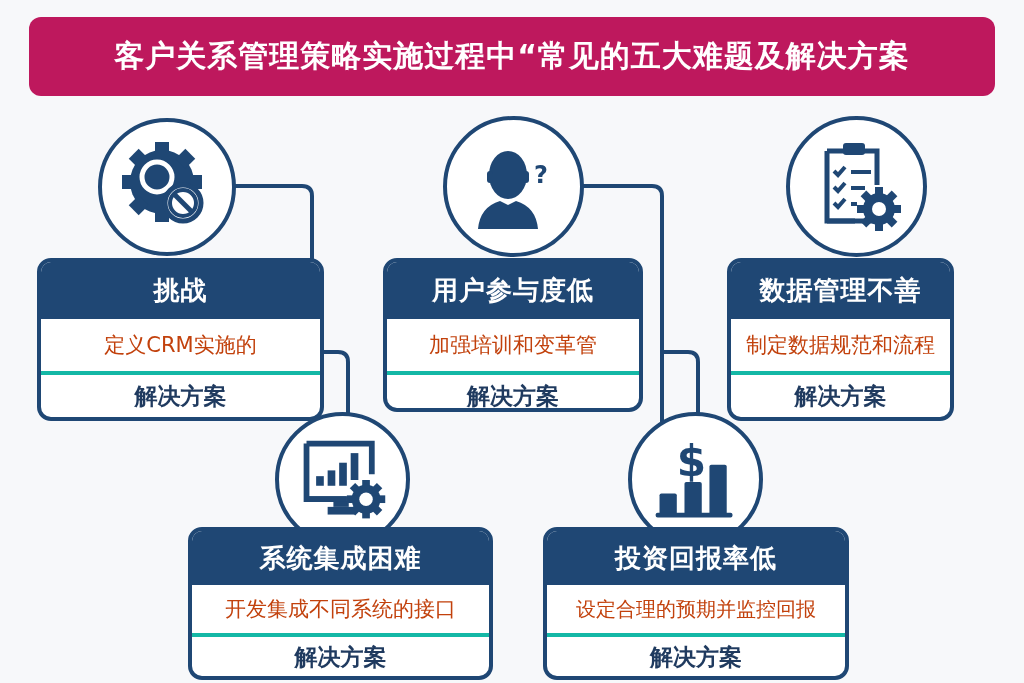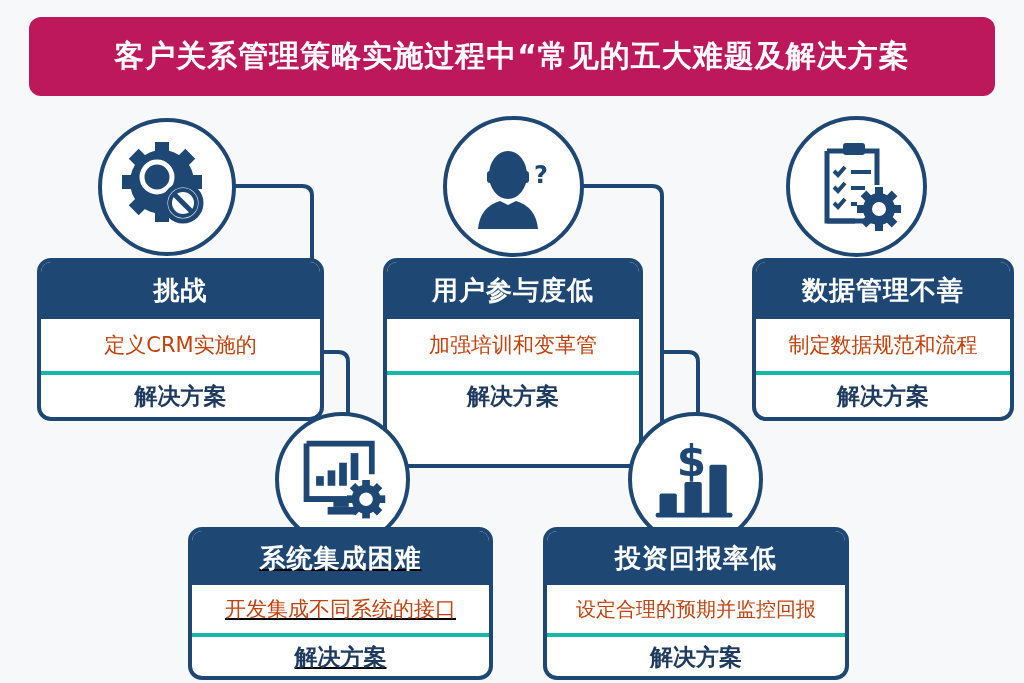--- a/index.html
+++ b/index.html
@@ -88,21 +88,21 @@
   <svg width="100" height="100" viewBox="0 0 100 100">
     <g fill="#1f4774">
       <ellipse cx="44" cy="38" rx="19" ry="24"></ellipse>
       <rect x="23" y="34" width="6" height="12" rx="3"></rect>
       <rect x="59" y="34" width="6" height="12" rx="3"></rect>
       <path d="M14 92 Q16 70 36 64 L44 68 L52 64 Q72 70 74 92 Z"></path>
     </g>
     <text x="70" y="46" font-family="DejaVu Sans, sans-serif" font-size="24" font-weight="bold" fill="#1f4774">?</text>
   </svg>
 </div>
-<div class="card" style="left:383px; top:258px; width:260px; height:210px;">
+<div class="card" style="left:383px; top:258px; width:260px; height:154px;">
   <div class="head">用户参与度低</div>
   <div class="desc">加强培训和变革管</div>
   <div class="sol">解决方案</div>
 </div>
 
 <div class="icon-circle" style="left:786px; top:116px; width:141px; height:141px;">
   <svg width="100" height="100" viewBox="0 0 100 100">
     <path d="M20 14 H70 V48 M70 84 H20 Z" fill="none" stroke="#1f4774" stroke-width="5"></path>
     <path d="M20 14 V84 H48" fill="none" stroke="#1f4774" stroke-width="5"></path>
     <rect x="36" y="6" width="22" height="12" rx="3" fill="#1f4774"></rect>
@@ -119,21 +119,21 @@
     <g fill="#1f4774">
       <circle cx="72" cy="72" r="16"></circle>
       <rect x="68" y="50" width="8" height="44"></rect>
       <rect x="50" y="68" width="44" height="8"></rect>
       <rect x="68" y="50" width="8" height="44" transform="rotate(45 72 72)"></rect>
       <rect x="68" y="50" width="8" height="44" transform="rotate(-45 72 72)"></rect>
     </g>
     <circle cx="72" cy="72" r="7" fill="#fff"></circle>
   </svg>
 </div>
-<div class="card" style="left:752px; top:258px; width:262px; height:163px;">
+<div class="card" style="left:727px; top:258px; width:227px; height:163px;">
   <div class="head">数据管理不善</div>
   <div class="desc">制定数据规范和流程</div>
   <div class="sol">解决方案</div>
 </div>
 
 <div class="icon-circle" style="left:275px; top:412px; width:135px; height:135px;">
   <svg width="96" height="96" viewBox="0 0 100 100">
     <path d="M12 12 H80 V44 M54 70 H12 Z" fill="none" stroke="#1f4774" stroke-width="6"></path>
     <path d="M12 12 V70 H54" fill="none" stroke="#1f4774" stroke-width="6"></path>
     <g fill="#1f4774">
@@ -147,21 +147,21 @@
     <g fill="#1f4774">
       <circle cx="74" cy="70" r="15"></circle>
       <rect x="70" y="50" width="8" height="40"></rect>
       <rect x="54" y="66" width="40" height="8"></rect>
       <rect x="70" y="50" width="8" height="40" transform="rotate(45 74 70)"></rect>
       <rect x="70" y="50" width="8" height="40" transform="rotate(-45 74 70)"></rect>
     </g>
     <circle cx="74" cy="70" r="7" fill="#fff"></circle>
   </svg>
 </div>
-<div class="card" style="left:188px; top:527px; width:305px; height:153px;text-decoration:underline;">
+<div class="card" style="left:188px; top:527px; width:305px; height:153px;">
   <div class="head" style="height:54px;">系统集成困难</div>
   <div class="desc" style="height:48px;">开发集成不同系统的接口</div>
   <div class="sol" style="height:40px;">解决方案</div>
 </div>
 
 <div class="icon-circle" style="left:628px; top:412px; width:135px; height:135px;">
   <svg width="96" height="96" viewBox="0 0 100 100">
     <text x="30" y="46" font-family="DejaVu Sans, sans-serif" font-size="44" font-weight="bold" fill="#1f4774">$</text>
     <g fill="#1f4774">
       <rect x="12" y="64" width="18" height="22" rx="2"></rect>

